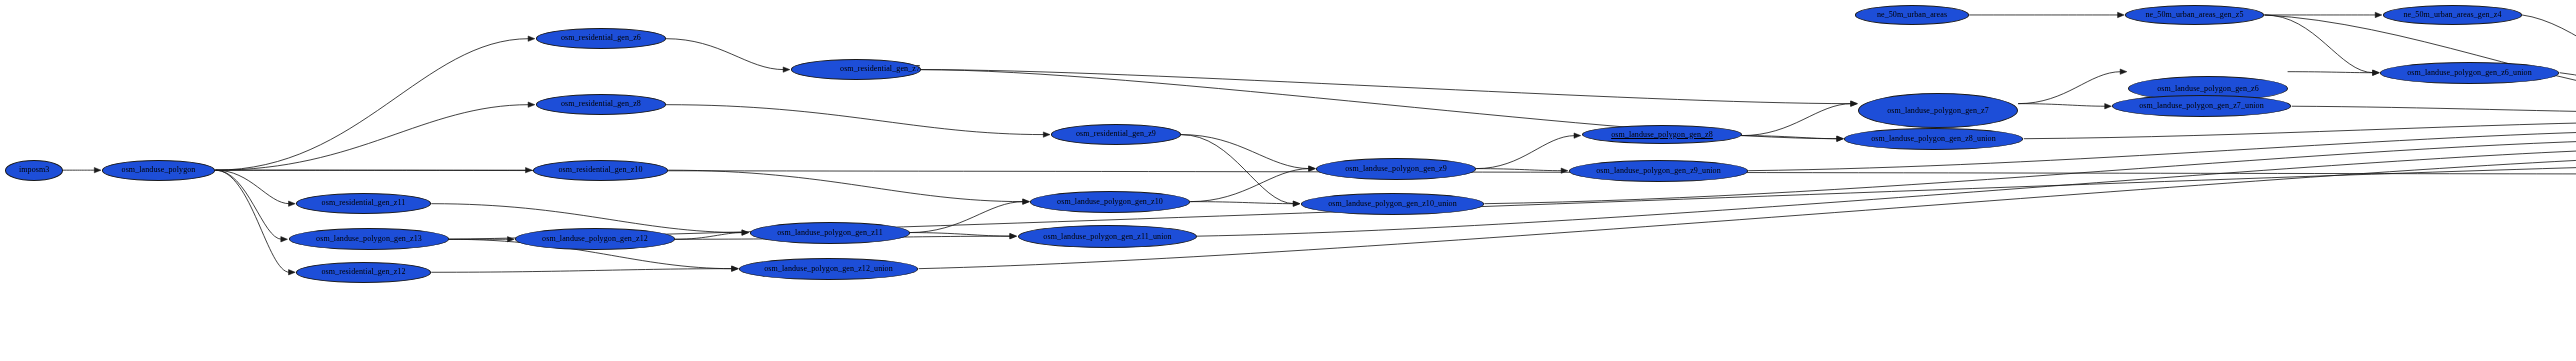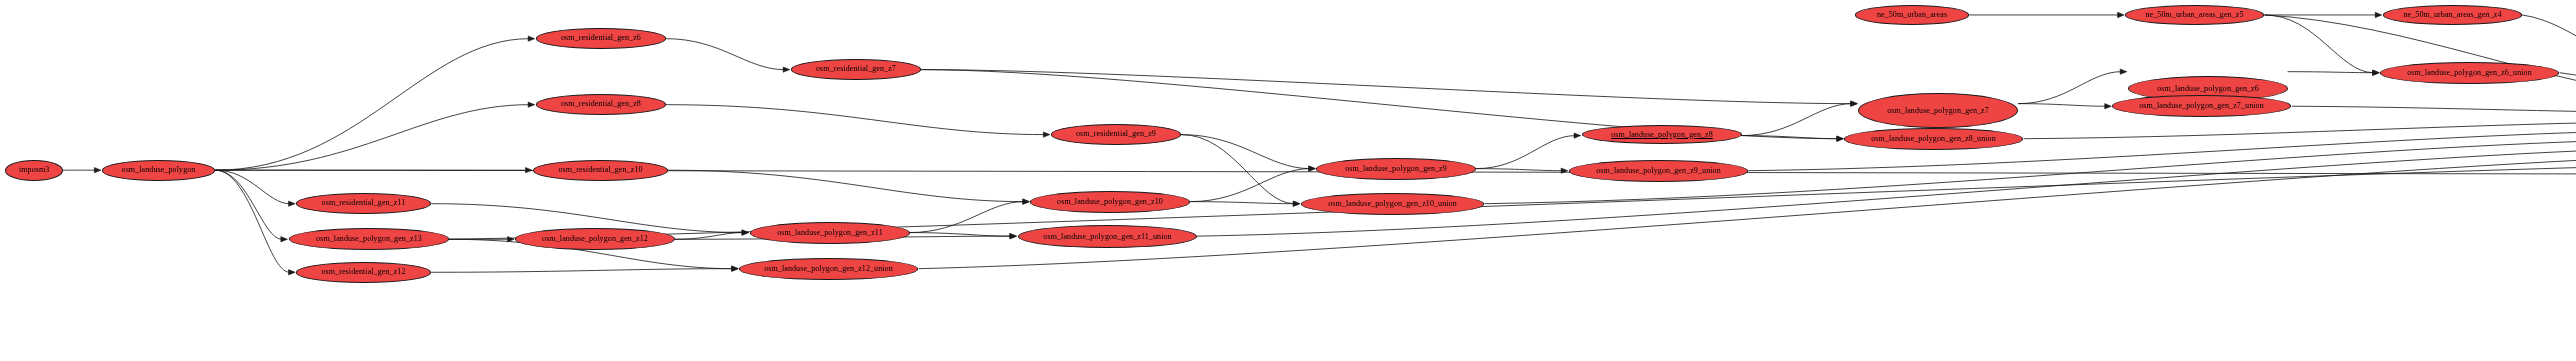--- a/index.html
+++ b/index.html
@@ -35,21 +35,21 @@
     stroke-width: 1;
   }
   .node {
     position: absolute;
     display: flex;
     align-items: center;
     justify-content: center;
     box-sizing: border-box;
     border: 0.8px solid #1a1a1a;
     border-radius: 50% / 50%;
-    background: #ef4444;
+    background: #1d4ed8;
     color: #000000;
     white-space: nowrap;
     font-size: 8px;
     line-height: 1;
     letter-spacing: 0.1px;
   }
 </style>
 </head>
 <body>
 
@@ -149,21 +149,21 @@
   <div id="node-layer">
       <div class="node" style="left: 5.2px; top: 160px; width: 58px; height: 20.6px; text-align: center;">
         <span>imposm3</span>
       </div>
       <div class="node" style="left: 102px; top: 160px; width: 113px; height: 20.6px;">
         <span>osm_landuse_polygon</span>
       </div>
       <div class="node" style="left: 536px; top: 28px; width: 130px; height: 20.6px;">
         <span>osm_residential_gen_z6</span>
       </div>
-      <div class="node" style="left: 791px; top: 59px; width: 130px; height: 20.6px;">
+      <div class="node" style="left: 791px; top: 59px; width: 130px; height: 20.6px; justify-content: flex-end;">
         <span>osm_residential_gen_z7</span>
       </div>
       <div class="node" style="left: 536px; top: 94px; width: 130px; height: 20.6px;">
         <span>osm_residential_gen_z8</span>
       </div>
       <div class="node" style="left: 1051px; top: 124px; width: 130px; height: 20.6px;">
         <span>osm_residential_gen_z9</span>
       </div>
       <div class="node" style="left: 533px; top: 160px; width: 135px; height: 20.6px;">
         <span>osm_residential_gen_z10</span>

